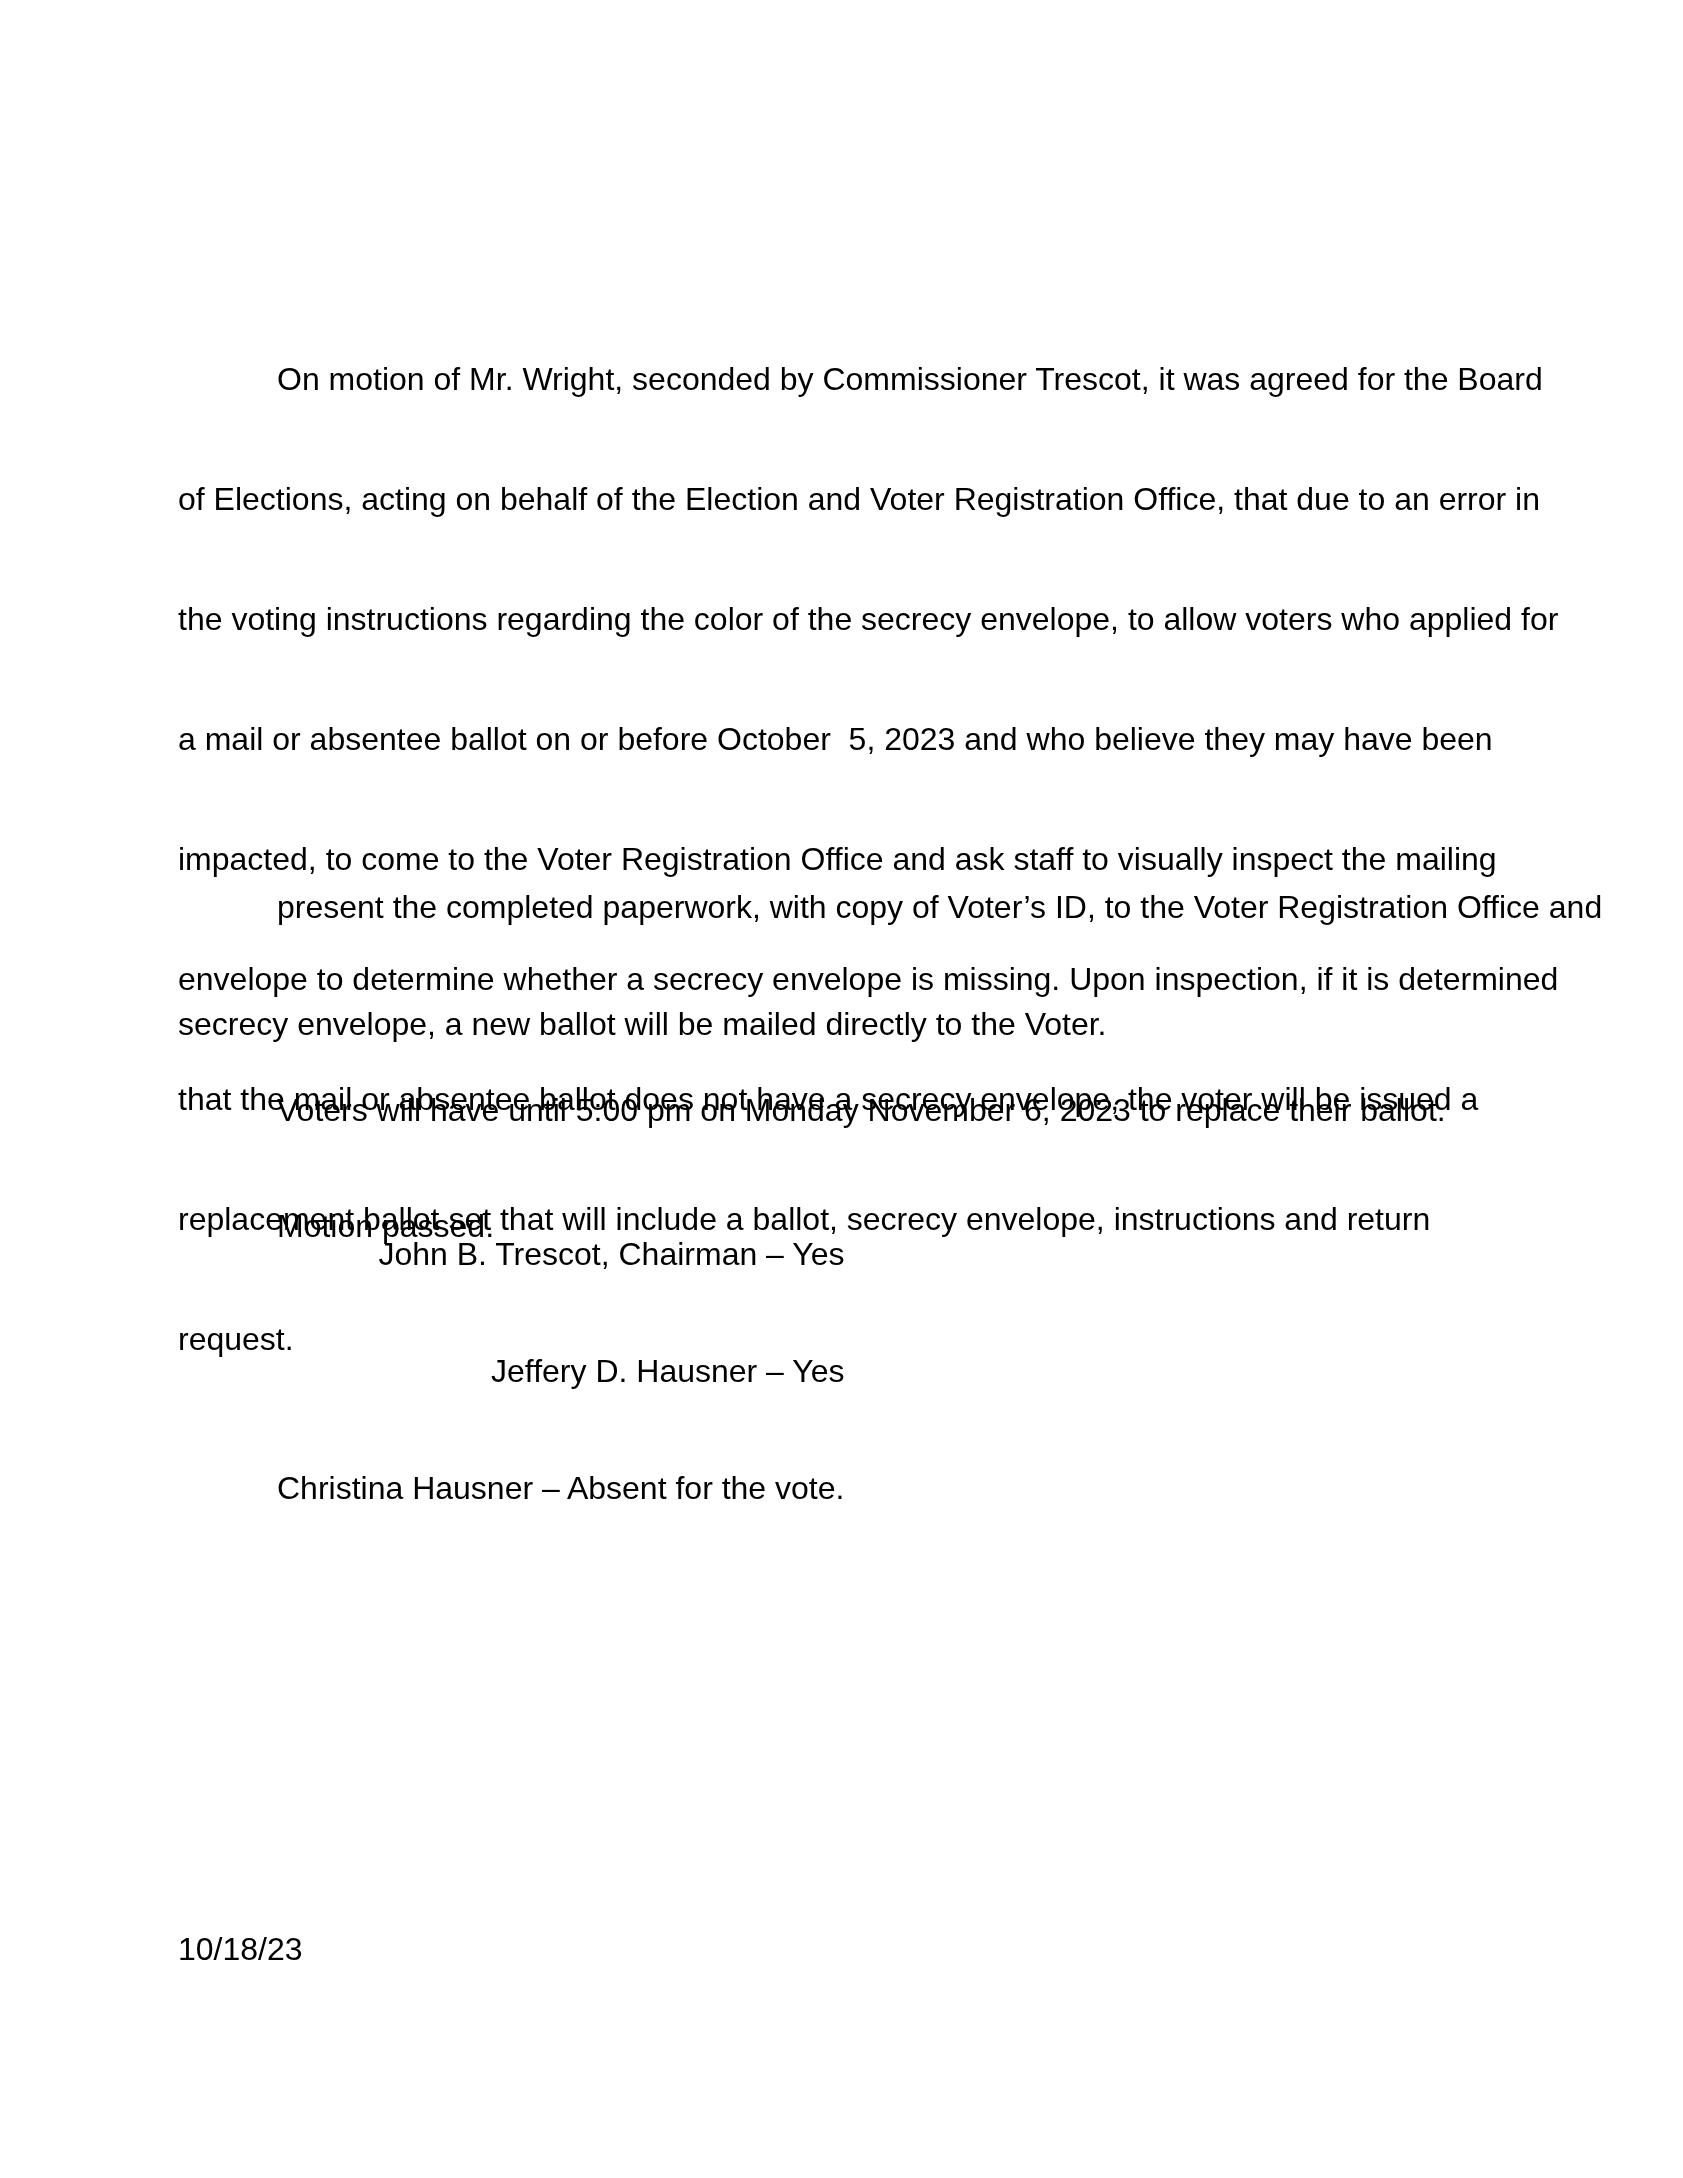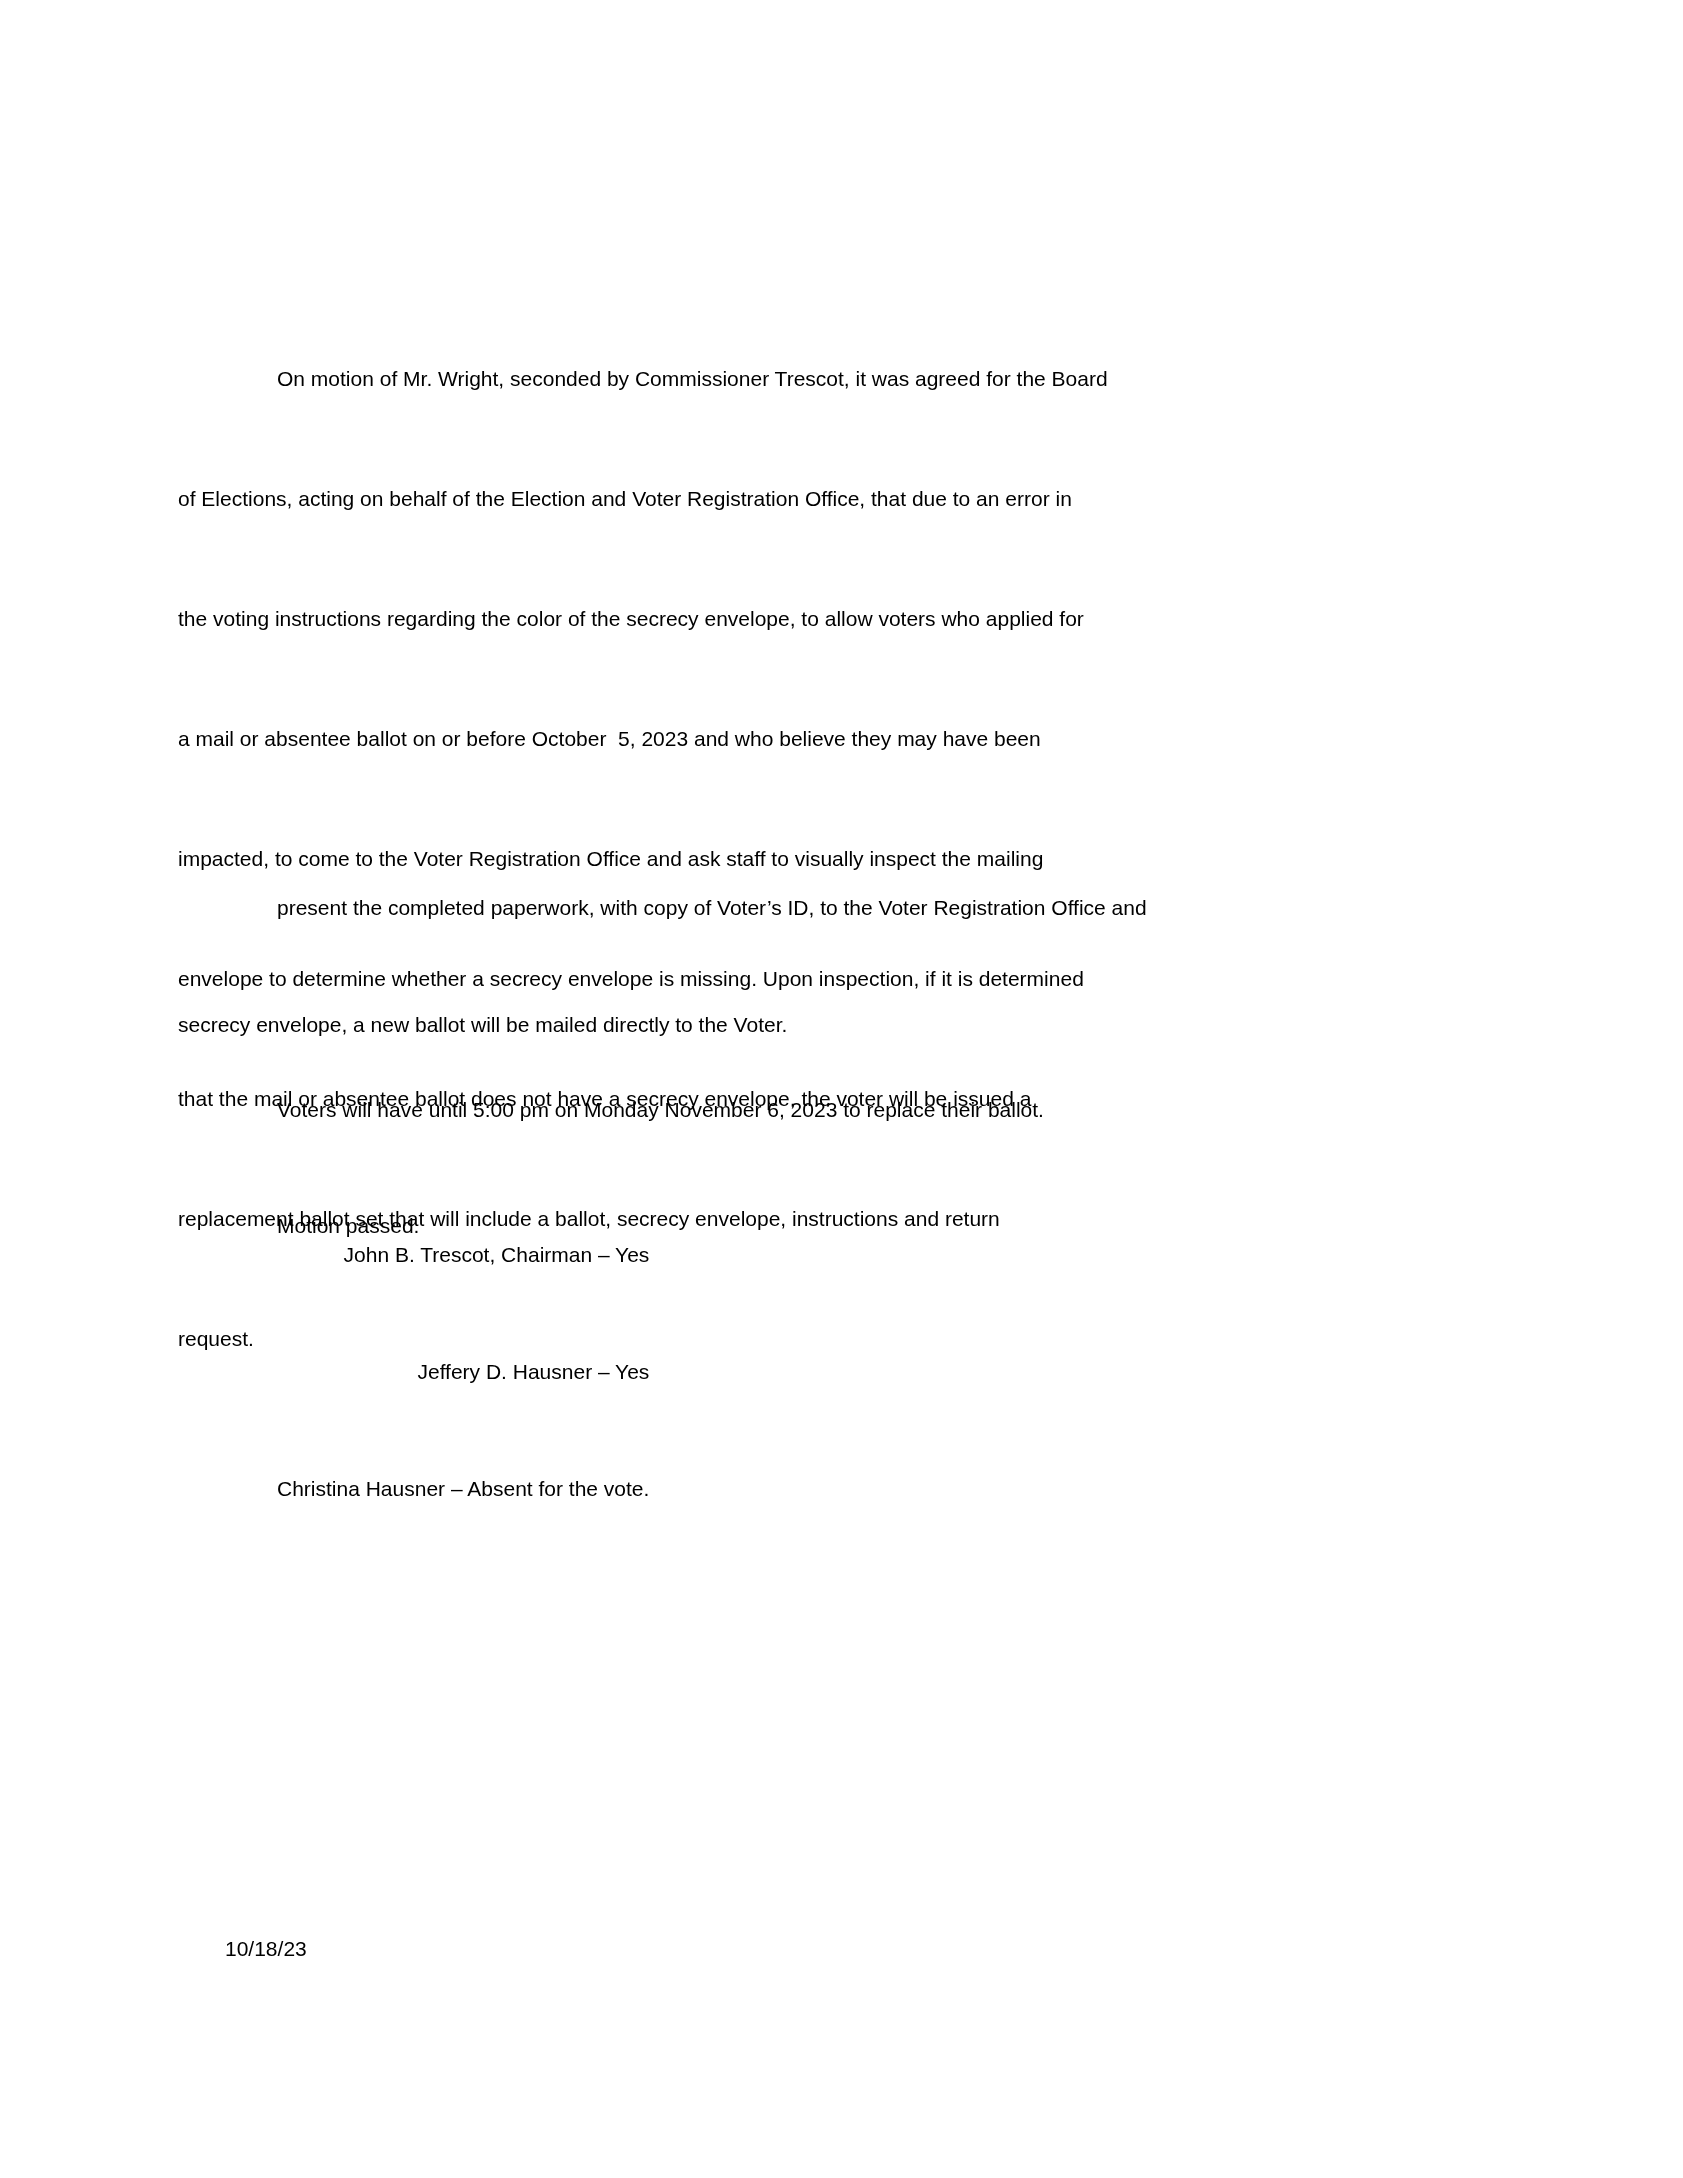--- a/index.html
+++ b/index.html
@@ -2,41 +2,41 @@
 <html><head>
 <meta charset="utf-8">
 <style>
   html, body { margin: 0; padding: 0; background: #ffffff; }
   .page {
     position: relative;
     width: 1683px;
     height: 2178px;
     background: #ffffff;
     font-family: "Liberation Sans", sans-serif;
-    font-size: 21px;
+    font-size: 32px;
     color: #000000;
     overflow: hidden;
   }
   .para {
     position: absolute;
     left: 178px;
     line-height: 40px;
     white-space: pre; 
   }
   .para .line:first-child { padding-left: 99px; } 
   .para.tight { line-height: 39px; }
   .para.all-indent .line { padding-left: 99px; }  
   .para.no-indent .line:first-child { padding-left: 0; }
   #p1 { top: 279px; }
   #p2 { top: 686px; }
   #p3 { top: 810px; }
   #p4 { top: 1010px; }
   #motion { top: 1126px; }
   #votes { top: 1157px; text-align: right; }
-  #footer-date { top: 1849px; margin-left: 47px; }
+  #footer-date { top: 1849px; }
 </style>
 </head>
 <body>
 
 <div class="page">
 
   <div class="para" id="p1">
     <div class="line">On motion of Mr. Wright, seconded by Commissioner Trescot, it was agreed for the Board</div>
     <div class="line">of Elections, acting on behalf of the Election and Voter Registration Office, that due to an error in</div>
     <div class="line">the voting instructions regarding the color of the secrecy envelope, to allow voters who applied for</div>

